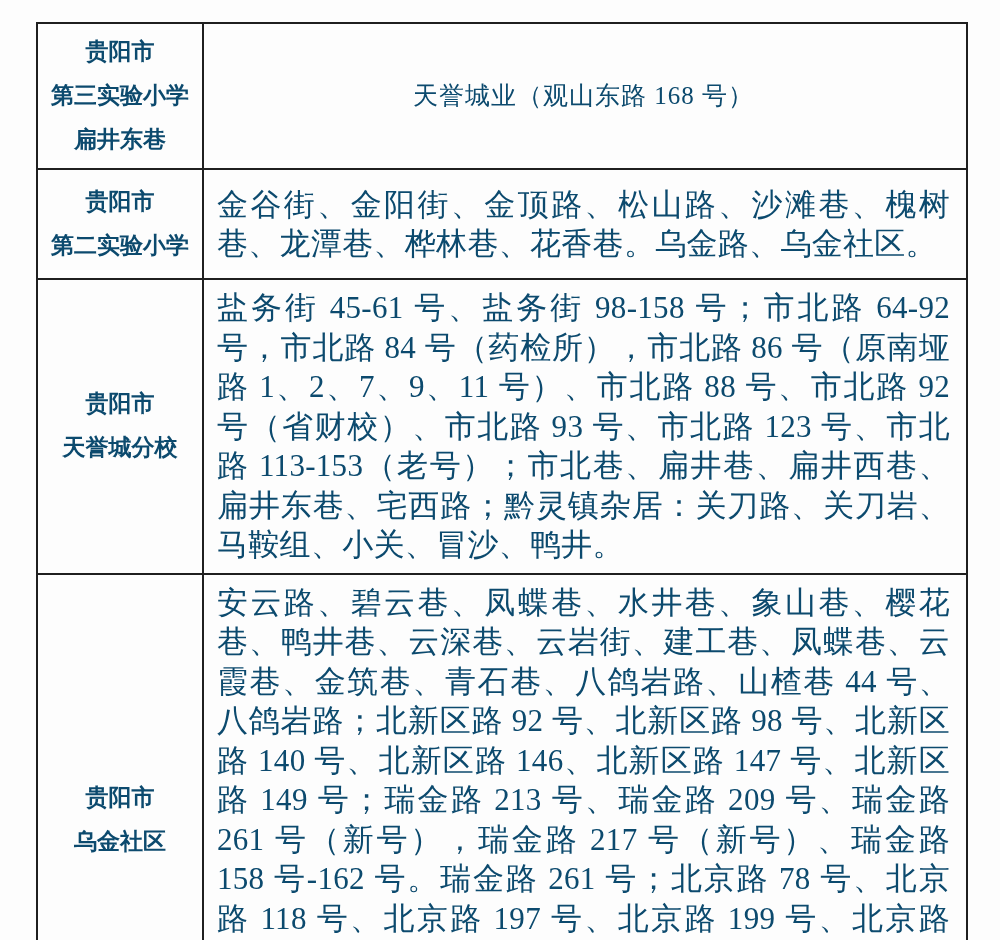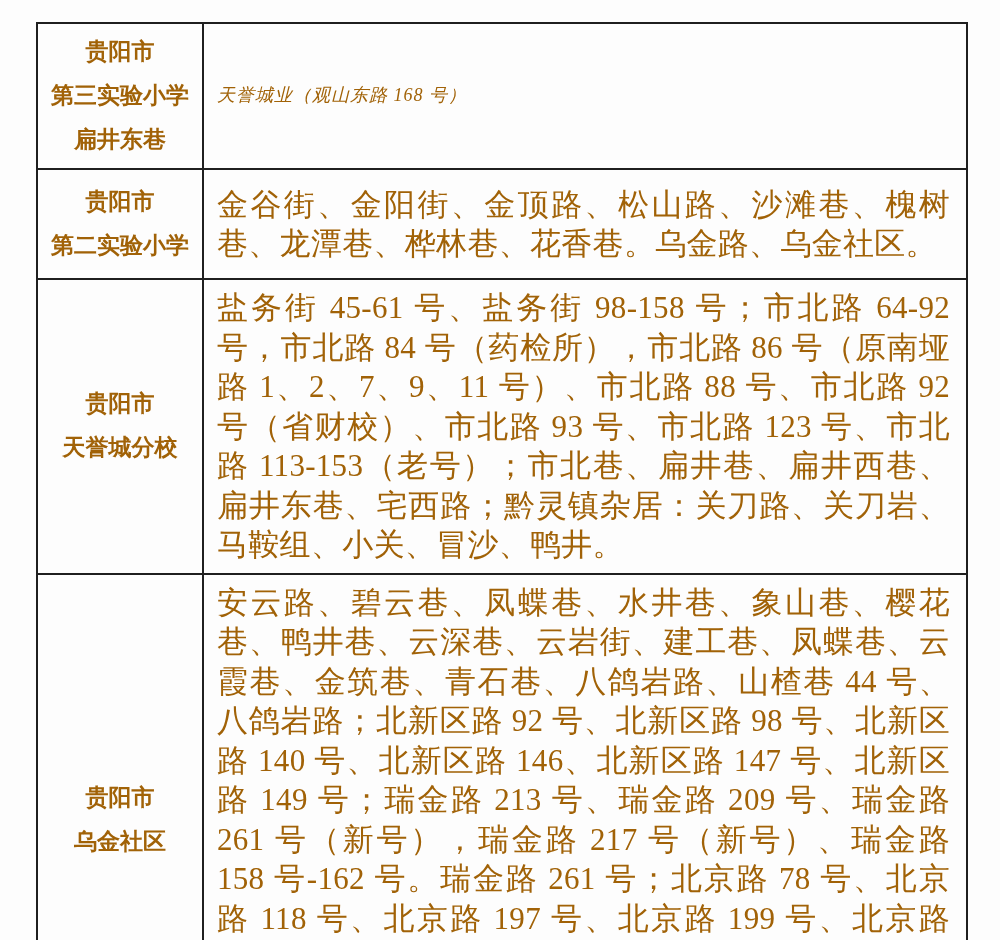--- a/index.html
+++ b/index.html
@@ -21,21 +21,21 @@
     padding: 22px 32px 10px 36px;
   }
   table.doc-table {
     border-collapse: collapse;
     width: 932px;
     table-layout: fixed;
   }
   table.doc-table td {
     border: 2px solid #1f1f1f;
     vertical-align: middle;
-    color: #a16207;
+    color: #0c4a6e;
     box-sizing: border-box;
   }
   td.school-cell {
     width: 166px;
     text-align: center;
     font-weight: bold;
     font-size: 23px;
     line-height: 44px;
     padding: 4px 6px;
   }
@@ -45,24 +45,23 @@
   }
   td.streets-cell {
     font-size: 31px;
     line-height: 39.5px;
     padding: 8px 16px 8px 13px;
     text-align: justify;
     text-justify: inter-ideograph;
     letter-spacing: 0.3px;
   }
   td.streets-cell.center {
-    text-align: left;
-    font-size: 18px;
+    text-align: center;
+    font-size: 25px;
     letter-spacing: 1px;
-    font-style: italic;
   }
   tr.row-1 td { height: 146px; }
   tr.row-2 td { height: 110px; }
   tr.row-3 td { height: 167px; }
   tr.row-4 td { height: 415px; font-family: Liberation Serif, serif; }
 </style>
 </head>
 <body>
 
 <div class="doc-wrap">

